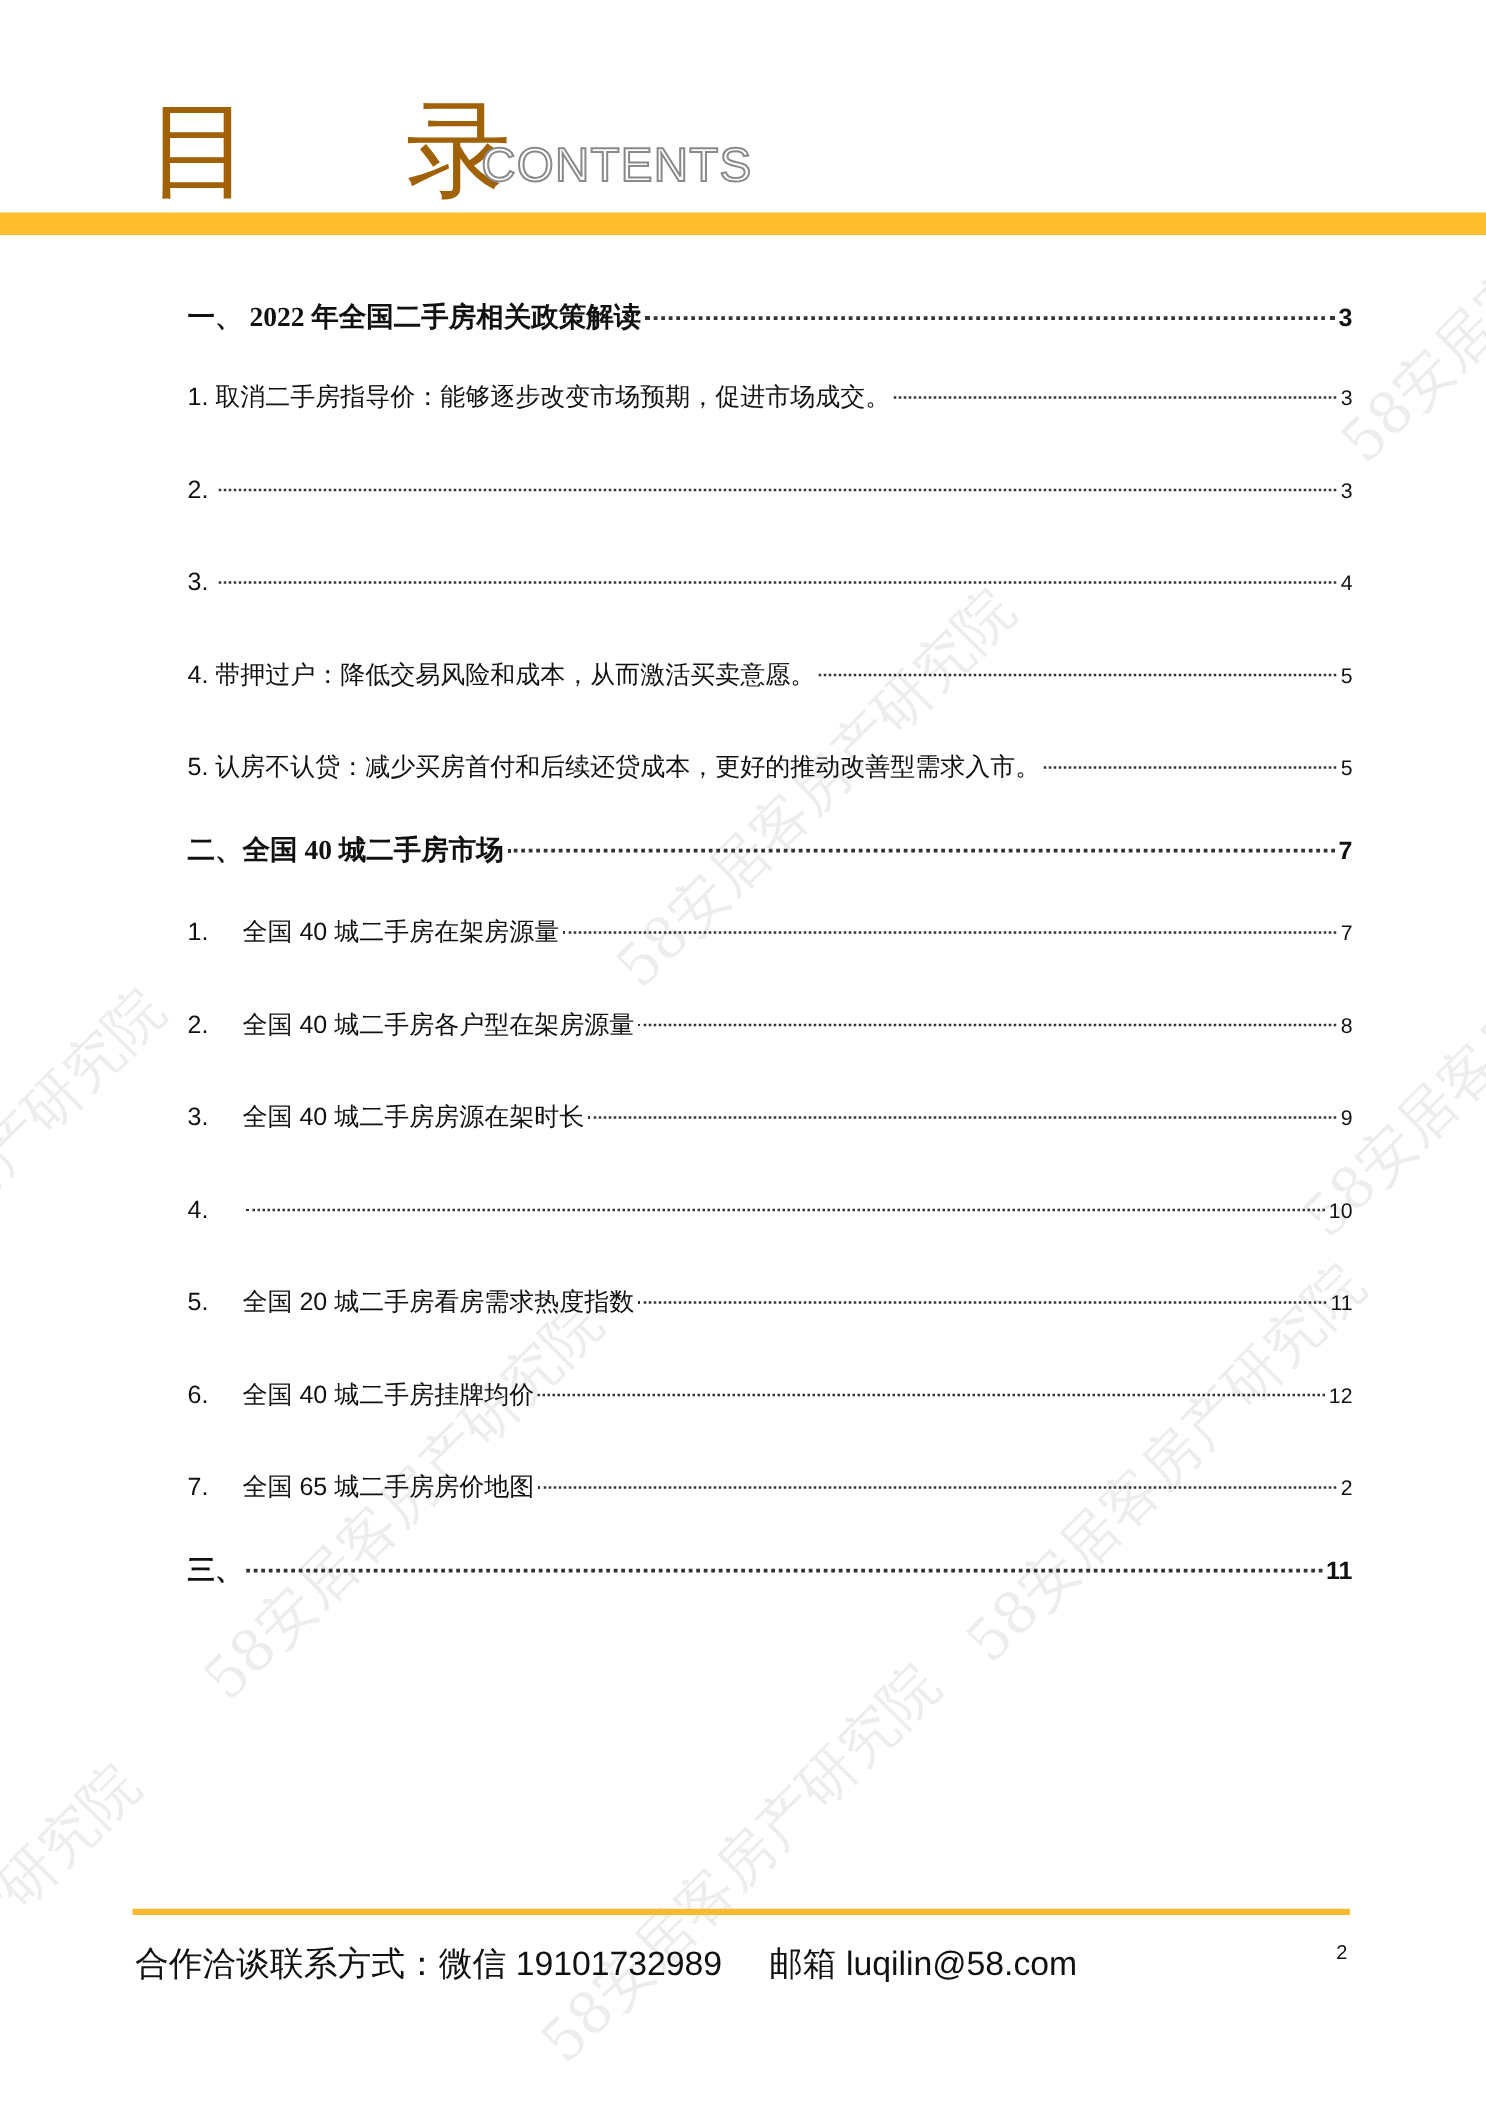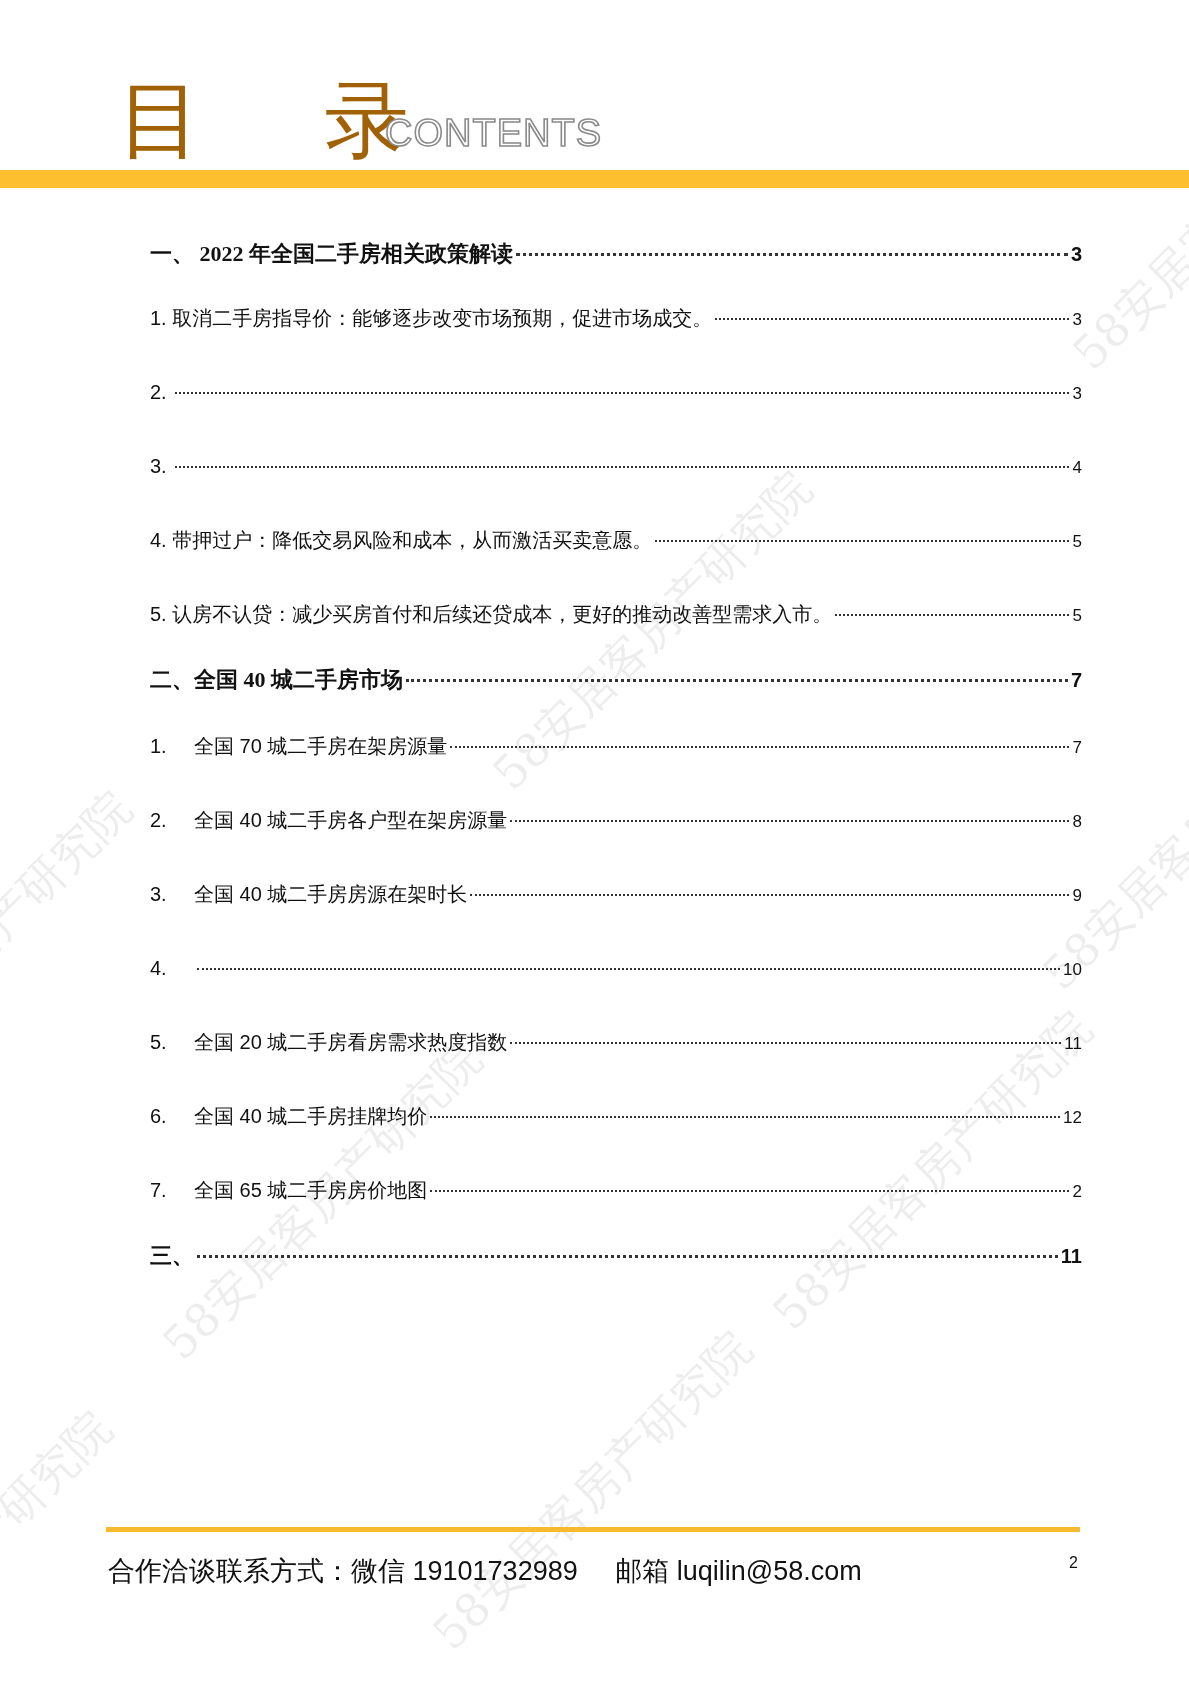--- a/index.html
+++ b/index.html
@@ -108,21 +108,21 @@
     <span class="page">5</span>
   </div>
   <div class="toc-row h1" style="top:426px;">
     <span class="num">二、</span>
     <span class="label">全国 40 城二手房市场</span>
     <span class="leader"></span>
     <span class="page">7</span>
   </div>
   <div class="toc-row h2 sub" style="top:492px;">
     <span class="num">1.</span>
-    <span class="label">全国 70 城二手房在架房源量</span>
+    <span class="label">全国 40 城二手房在架房源量</span>
     <span class="leader"></span>
     <span class="page">7</span>
   </div>
   <div class="toc-row h2 sub" style="top:566px;">
     <span class="num">2.</span>
     <span class="label">全国 40 城二手房各户型在架房源量</span>
     <span class="leader"></span>
     <span class="page">8</span>
   </div>
   <div class="toc-row h2 sub" style="top:640px;">

